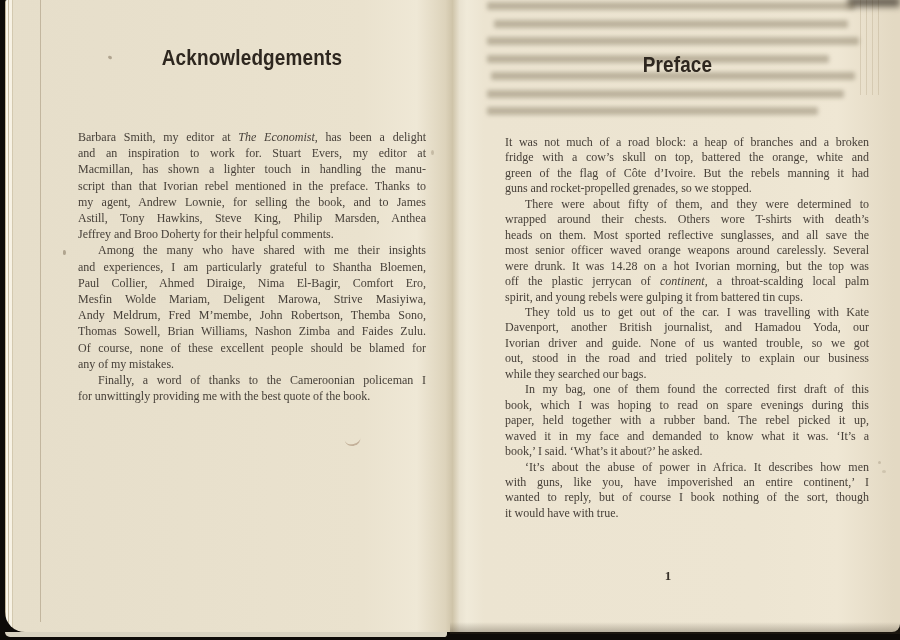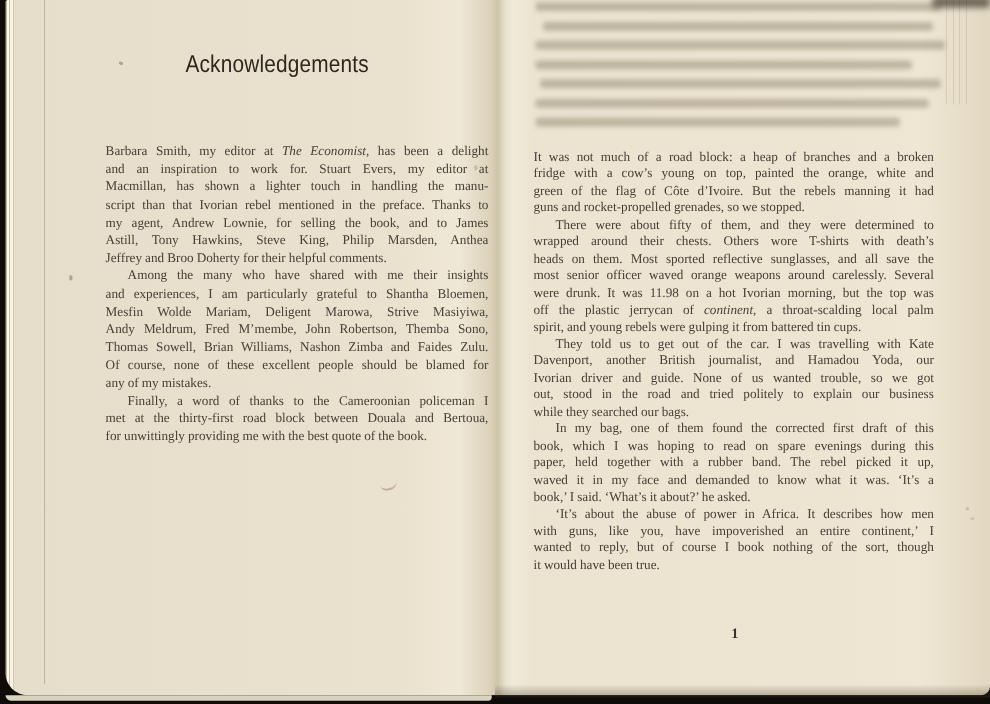--- a/index.html
+++ b/index.html
@@ -53,33 +53,33 @@
     position:absolute;left:5px;width:442px;bottom:3px;height:5px;
     background:#f0e9d6;border-radius:0 0 10px 16px;opacity:.9;
   }
   .bottom-shadow{
     position:absolute;right:0;left:50%;bottom:6px;height:12px;
     background:linear-gradient(180deg, rgba(0,0,0,0), rgba(55,45,30,.35));
   }
   
   .title{
     position:absolute;text-align:center;
-    font-family:"Liberation Sans", sans-serif;font-weight:normal;
+    font-family:"Liberation Sans", sans-serif;font-weight:bold;
     color:var(--heading-ink);font-size:22px;line-height:26px;
   }
   .title-inner{display:inline-block;transform:scaleX(.86);letter-spacing:.2px;}
   .title-left{left:73px;width:348px;top:45px;}
   .title-right{left:490px;width:364px;top:52px;z-index:2;}
   
   .body-block{
     position:absolute;color:var(--ink);font-size:12px;
     text-rendering:optimizeLegibility;
   }
-  .body-left{left:91px;top:129px;width:348px;line-height:16.2px;}
-  .body-right{left:480px;top:135px;width:364px;line-height:15.45px;z-index:2;}
+  .body-left{left:73px;top:129px;width:348px;line-height:16.2px;}
+  .body-right{left:500px;top:135px;width:364px;line-height:15.45px;z-index:2;}
   .line{
     text-align:justify;text-align-last:justify;text-justify:inter-word;
     word-spacing:-0.2px;white-space:normal;
   }
   .line.last{text-align-last:left;}
   .line.indent{text-indent:20px;}
   .pagenum{
     position:absolute;left:490px;width:346px;top:568px;text-align:center;
     font-size:13px;font-weight:bold;color:#38322a;z-index:2;
   }
@@ -135,46 +135,47 @@
         <div class="line">and an inspiration to work for. Stuart Evers, my editor at</div>
         <div class="line">Macmillan, has shown a lighter touch in handling the manu-</div>
         <div class="line">script than that Ivorian rebel mentioned in the preface. Thanks to</div>
         <div class="line">my agent, Andrew Lownie, for selling the book, and to James</div>
         <div class="line">Astill, Tony Hawkins, Steve King, Philip Marsden, Anthea</div>
         <div class="line last">Jeffrey and Broo Doherty for their helpful comments.</div>
       </div>
       <div>
         <div class="line indent">Among the many who have shared with me their insights</div>
         <div class="line">and experiences, I am particularly grateful to Shantha Bloemen,</div>
+        <div class="line">Paul Collier, Ahmed Diraige, Nima El-Bagir, Comfort Ero,</div>
         <div class="line">Mesfin Wolde Mariam, Deligent Marowa, Strive Masiyiwa,</div>
         <div class="line">Andy Meldrum, Fred M’membe, John Robertson, Themba Sono,</div>
         <div class="line">Thomas Sowell, Brian Williams, Nashon Zimba and Faides Zulu.</div>
         <div class="line">Of course, none of these excellent people should be blamed for</div>
         <div class="line last">any of my mistakes.</div>
       </div>
       <div>
         <div class="line indent">Finally, a word of thanks to the Cameroonian policeman I</div>
-        <div class="line">met at the thirty-first road block between Douala and Bertoua,</div>
         <div class="line last">for unwittingly providing me with the best quote of the book.</div>
       </div>
     </div>
 
+  <h1 class="title title-right" style="margin:0;"><span class="title-inner">Preface</span></h1>
   <div class="body-block body-right" id="right-body">
       <div>
         <div class="line">It was not much of a road block: a heap of branches and a broken</div>
-        <div class="line">fridge with a cow’s young on top, painted the orange, white and</div>
+        <div class="line">fridge with a cow’s skull on top, battered the orange, white and</div>
         <div class="line">green of the flag of Côte d’Ivoire. But the rebels manning it had</div>
         <div class="line last">guns and rocket-propelled grenades, so we stopped.</div>
       </div>
       <div>
         <div class="line indent">There were about fifty of them, and they were determined to</div>
         <div class="line">wrapped around their chests. Others wore T-shirts with death’s</div>
         <div class="line">heads on them. Most sported reflective sunglasses, and all save the</div>
         <div class="line">most senior officer waved orange weapons around carelessly. Several</div>
-        <div class="line">were drunk. It was 11.98 on a hot Ivorian morning, but the top was</div>
+        <div class="line">were drunk. It was 14.28 on a hot Ivorian morning, but the top was</div>
         <div class="line">off the plastic jerrycan of <i>continent</i>, a throat-scalding local palm</div>
         <div class="line last">spirit, and young rebels were gulping it from battered tin cups.</div>
       </div>
       <div>
         <div class="line indent">They told us to get out of the car. I was travelling with Kate</div>
         <div class="line">Davenport, another British journalist, and Hamadou Yoda, our</div>
         <div class="line">Ivorian driver and guide. None of us wanted trouble, so we got</div>
         <div class="line">out, stood in the road and tried politely to explain our business</div>
         <div class="line last">while they searched our bags.</div>
       </div>
@@ -182,21 +183,21 @@
         <div class="line indent">In my bag, one of them found the corrected first draft of this</div>
         <div class="line">book, which I was hoping to read on spare evenings during this</div>
         <div class="line">paper, held together with a rubber band. The rebel picked it up,</div>
         <div class="line">waved it in my face and demanded to know what it was. ‘It’s a</div>
         <div class="line last">book,’ I said. ‘What’s it about?’ he asked.</div>
       </div>
       <div>
         <div class="line indent">‘It’s about the abuse of power in Africa. It describes how men</div>
         <div class="line">with guns, like you, have impoverished an entire continent,’ I</div>
         <div class="line">wanted to reply, but of course I book nothing of the sort, though</div>
-        <div class="line last">it would have been true.</div>
+        <div class="line last">it would have with true.</div>
       </div>
     </div>
   <div class="pagenum">1</div>
 
   <div class="speck s1"></div>
   <div class="speck s2"></div>
   <div class="speck s3"></div>
   <div class="speck s4"></div>
   <div class="speck s5"></div>
   <div class="mark-squiggle"></div>

